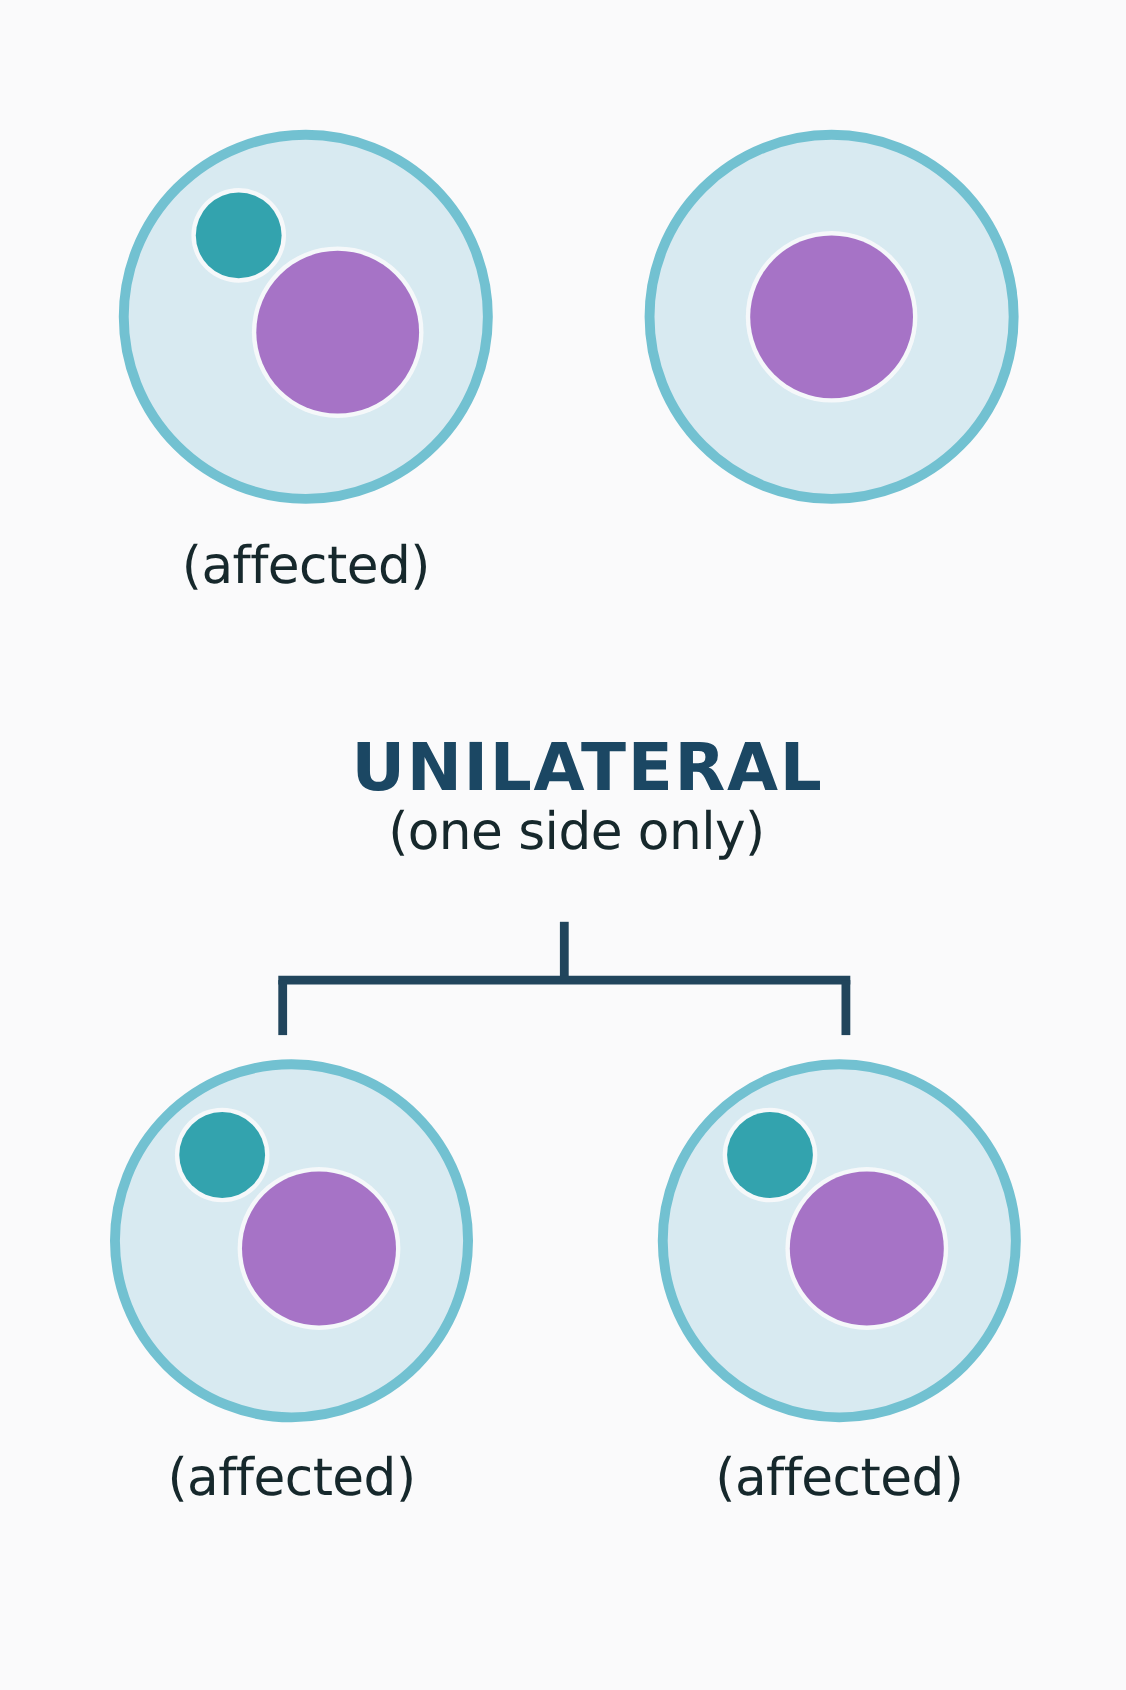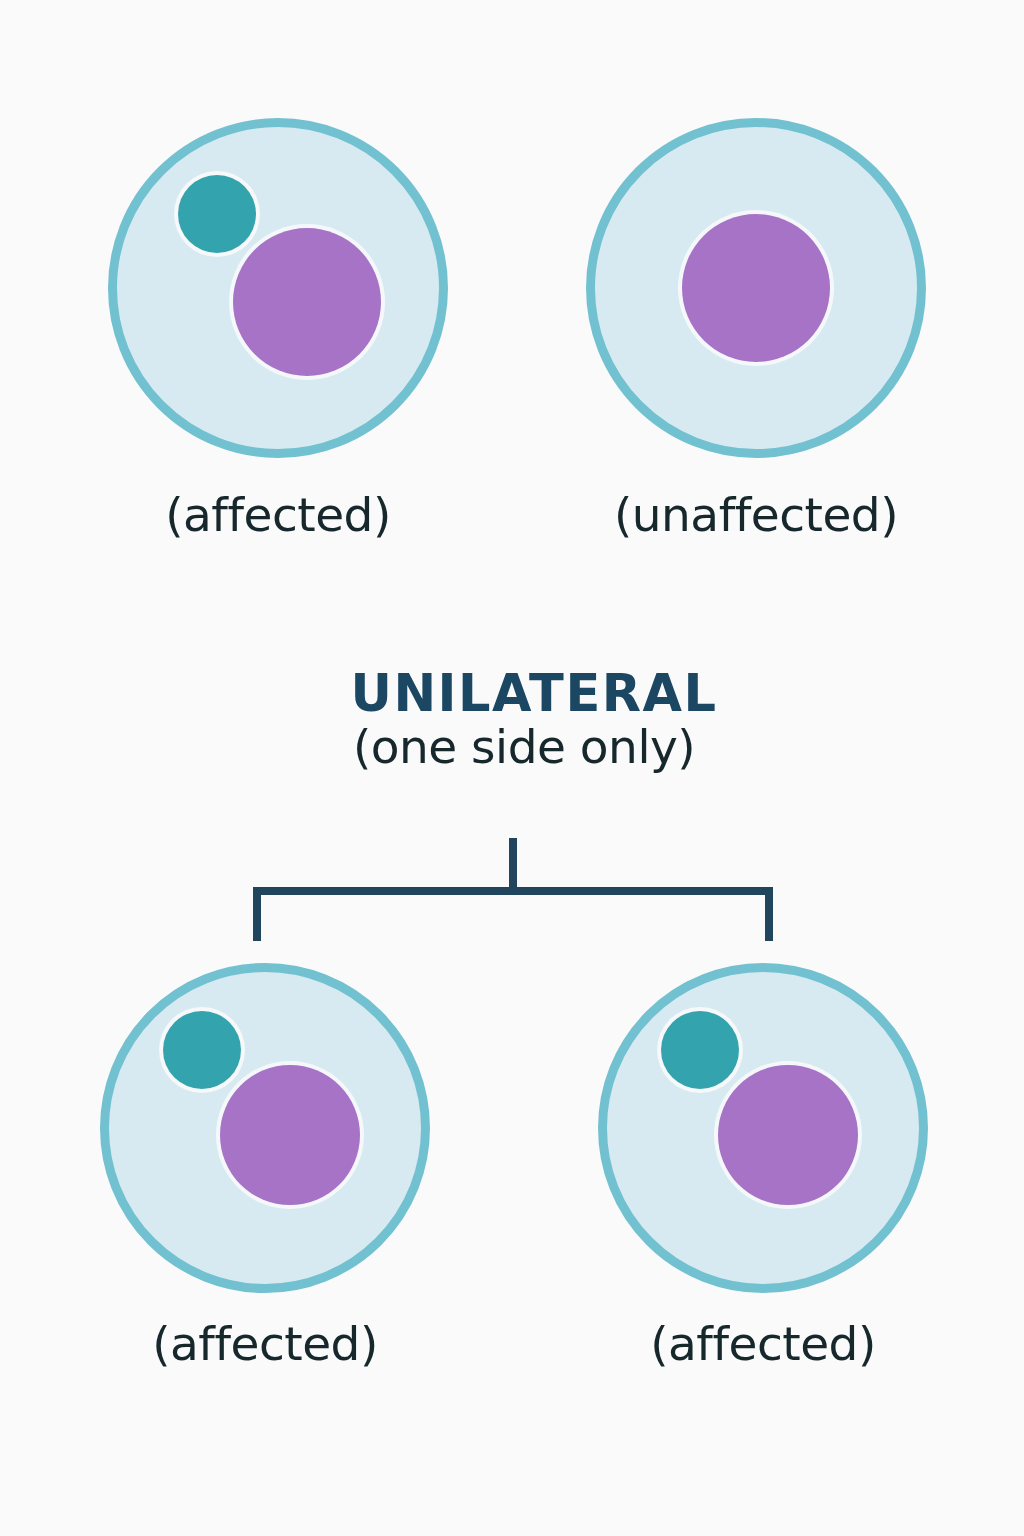--- a/index.html
+++ b/index.html
@@ -52,21 +52,21 @@
     color: #16282c;
     letter-spacing: -0.5px;
     white-space: nowrap;
   }
   .heading-group {
     position: absolute;
     width: 1024px;
     text-align: center;
   }
   .heading-main {
-    font-size: 51px;
+    font-size: 60px;
     font-weight: 700;
     color: #1b4763;
     letter-spacing: 1.5px;
     line-height: 1.08;
     white-space: nowrap;
     margin-left: 44px;
   }
   .heading-sub {
     font-size: 47px;
     font-weight: 400;
@@ -91,21 +91,20 @@
     <div class="cell-body"></div>
     <div class="lesion" style="left:70px; top:57px; width:78px; height:78px;"></div>
     <div class="nucleus" style="left:125px; top:110px; width:148px; height:148px;"></div>
   </div>
   <div class="cap-label" style="left:108px; top:487px; width:340px;">(affected)</div>
 
   <div class="cell" style="left:586px; top:118px; width:340px; height:340px;">
     <div class="cell-body"></div>
     <div class="nucleus" style="left:96px; top:96px; width:148px; height:148px;"></div>
   </div>
-  <div class="cap-label" style="left:586px; top:487px; width:340px;">(unaffected)</div>
 
   <div class="heading-group" style="top:666px;">
     <div class="heading-main">UNILATERAL</div>
     <div class="heading-sub">(one side only)</div>
   </div>
 
   <svg class="bracket" width="1024" height="1536" viewBox="0 0 1024 1536" style="pointer-events:none;">
     <g stroke="#21455c" stroke-width="8" fill="none" stroke-linecap="butt">
       <line x1="513" y1="838" x2="513" y2="891"></line>
       <line x1="253" y1="891" x2="773" y2="891"></line>

